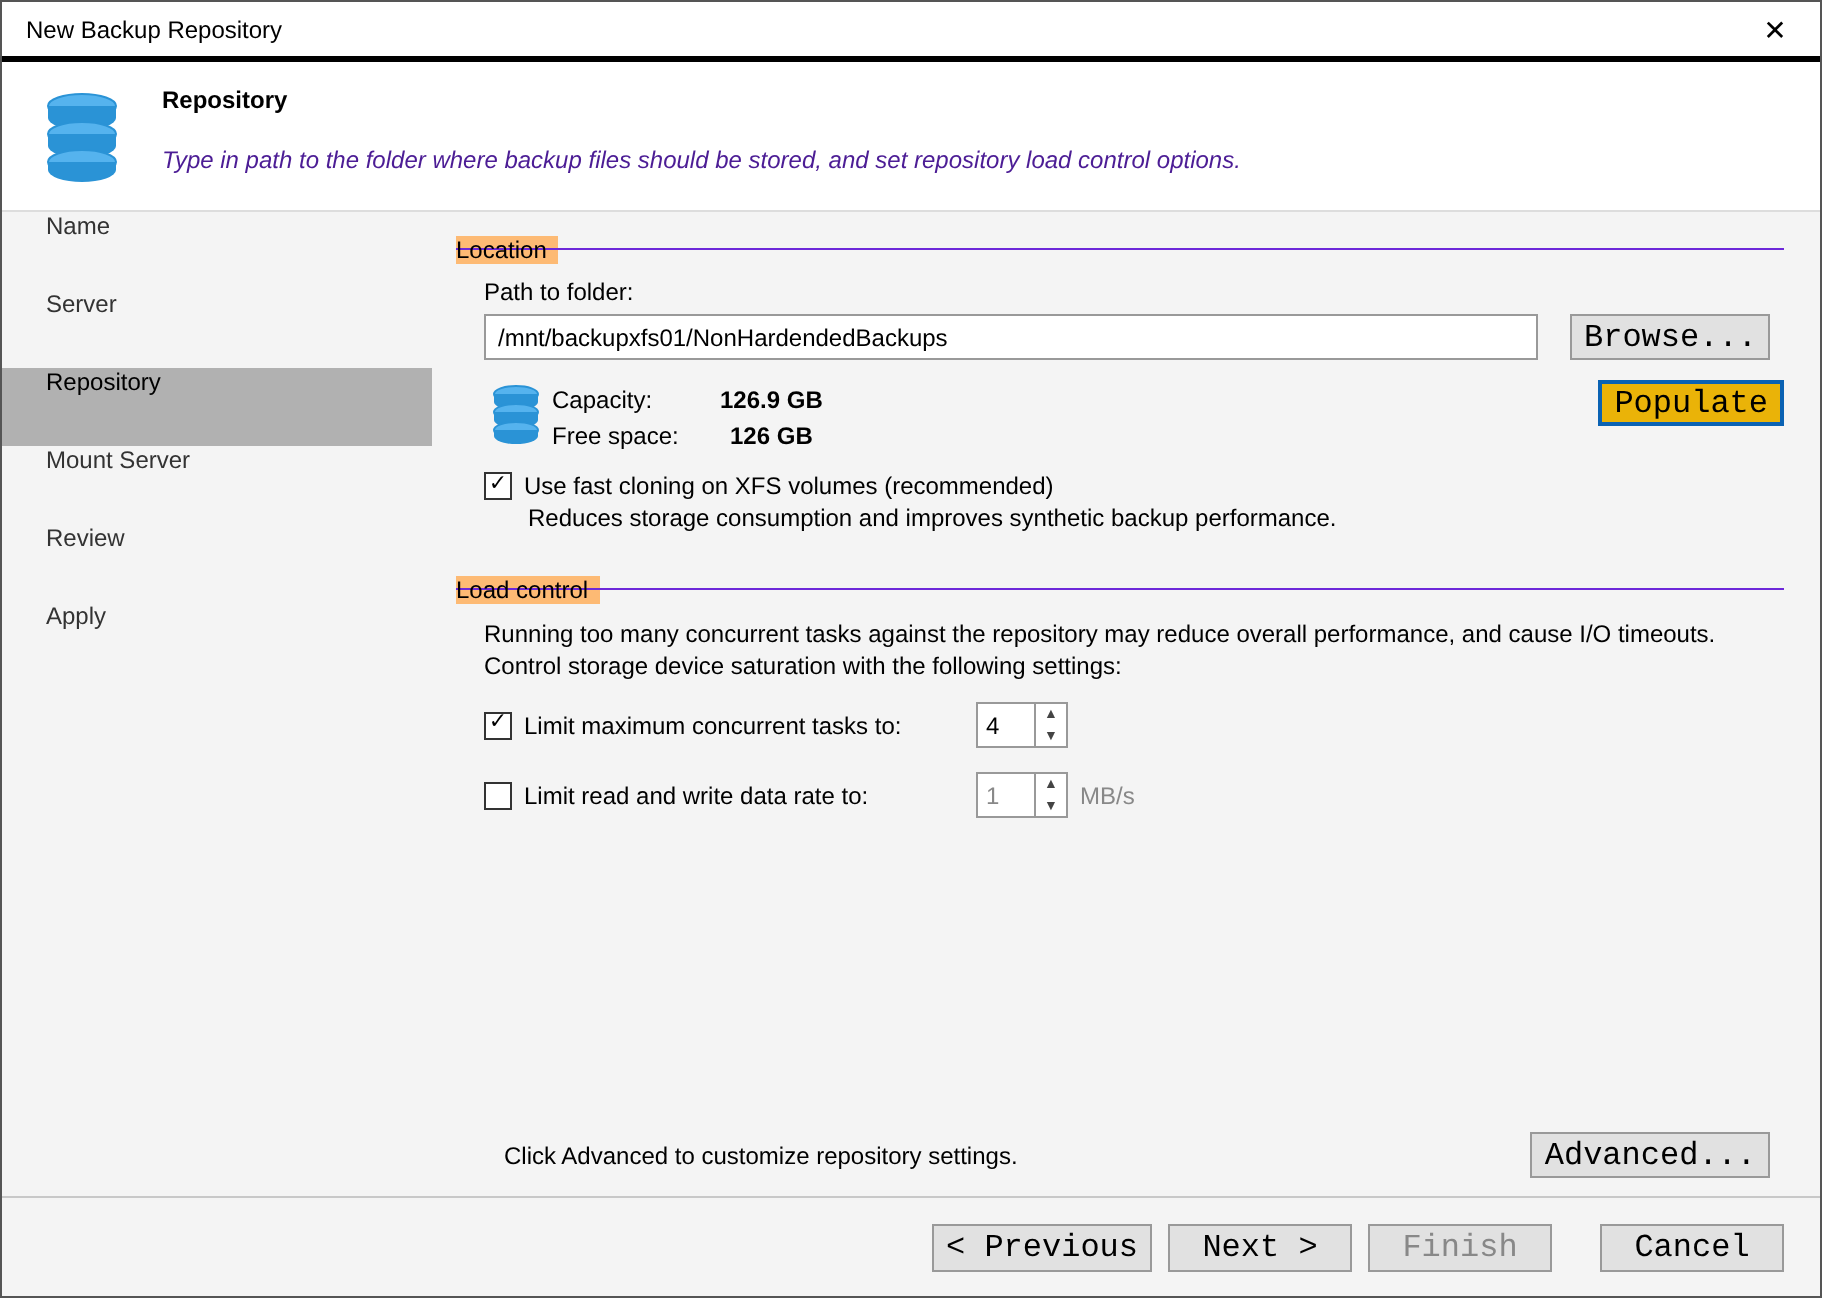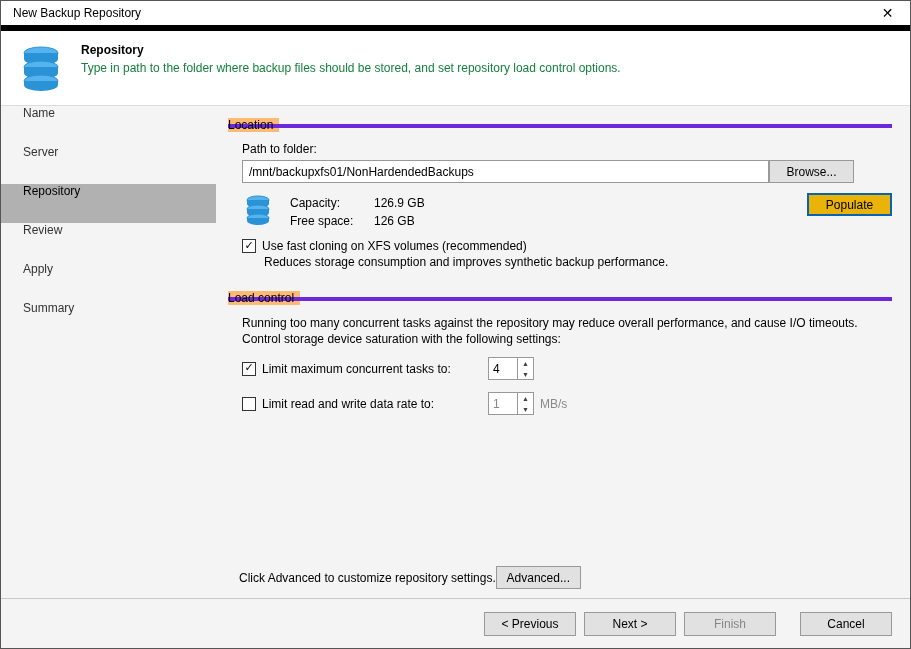--- a/index.html
+++ b/index.html
@@ -1,55 +1,55 @@
 <!DOCTYPE html>
 <html><head>
   <meta charset="utf-8">
   <style>
     * { box-sizing:border-box; margin:0; padding:0; }
     body { font-family:"Segoe UI",Tahoma,sans-serif; font-size:12px; color:#000; background:#fff; width:911px; height:649px; border:1px solid #555; overflow:hidden; }
-    .titlebar { height:30px; display:flex; align-items:center; padding:0 0 0 12px; border-bottom:6px solid #000000; background:#fff; }
+    .titlebar { height:30px; display:flex; align-items:center; padding:0 0 0 12px; border-bottom:3px solid #000000; background:#fff; }
     .titlebar .title { flex:1 1 auto; font-size:12px; }
     .titlebar .close { width:45px; height:30px; display:flex; align-items:center; justify-content:center; font-size:14px; font-family:Arial,sans-serif; cursor:default; }
     .header { padding:12px 16px 14px 16px; display:flex; align-items:flex-start; gap:16px; background:#fff; border-bottom:1px solid #ddd; }
     .biglogo { width:48px; height:48px; flex:0 0 auto; }
     .header .hd-title { font-weight:700; font-size:12px; }
-    .header .hd-sub { margin-top:4px; color:#15803d; }
+    .header .hd-sub { margin-top:16px; color:#4c1d95;font-style:italic; }
     .body { display:flex; height:calc(649px - 30px - 77px - 50px); background:#f4f4f4; }
     .sidebar { width:215px; flex:0 0 auto; background:#f4f4f4; }
     .nav-item { height:39px; padding:0 22px; display:flex; align-items:flex-start; color:#333; cursor:default; }
     .nav-item.selected { background:#b1b1b1; color:#000; }
     .content { flex:1 1 auto; padding:12px 18px 0 0; background:#f4f4f4; }
     fieldset.grp { border:none; margin:0 0 12px 12px; }
     fieldset.grp > legend { padding-right:6px; }
-    fieldset.grp .grp-inner { border-top:4px solid #6d28d9; margin-top:-8px; padding-top:14px; }
+    fieldset.grp .grp-inner { border-top:1px solid #6d28d9; margin-top:-8px; padding-top:14px; }
     fieldset.grp legend { background:#fdba74; }
-    .row { display:flex; align-items:flex-end; gap:0; margin-bottom:4px; }
+    .row { display:flex; align-items:flex-end; gap:16px; margin-bottom:4px; }
     .lbl { margin-left:14px; margin-bottom:4px; }
     input.text { width:527px; height:23px; border:1px solid #999; background:#fff; padding:0 6px; font-family:inherit; font-size:12px; margin-left:14px; }
-    .btn { height:23px; min-width:85px; border:1px solid #999; background:#e1e1e1; font-family:Liberation Sans, sans-serif; font-size:12px; cursor:default; padding:0 6px; }
+    .btn { height:23px; min-width:85px; border:1px solid #999; background:#e1e1e1; font-family:Liberation Mono, monospace; font-size:16px; cursor:default; padding:0 6px; }
     .btn.accent { border:2px solid #0a62b3; background:#eab308; }
     .cap-row { display:flex; align-items:flex-start; margin:10px 0 8px 14px; }
     .smalllogo { width:32px; height:32px; flex:0 0 auto; }
-    .cap-table { margin-left:14px; font-size:12px; }
+    .cap-table { font-size:12px; }
     .cap-table tr td { padding:1px 0; }
     .cap-table td.k { width:82px; }
-    .cap-table td.v { font-weight:400; }
+    .cap-table td.v { font-weight:700;text-align:center; }
     .chk-row { display:flex; align-items:center; margin:6px 0 2px 14px; gap:6px; }
     .chk { width:14px; height:14px; border:1px solid #333; display:inline-flex; align-items:center; justify-content:center; background:#fff; font-size:11px; line-height:1; }
     .chk.checked::after { content:"✓"; position:relative; top:-1px; }
     .sub { margin-left:36px; margin-bottom:10px; }
     .para { margin:0 6px 10px 14px; line-height:1.35; }
     .spinner { display:inline-flex; border:1px solid #999; height:23px; background:#fff; }
     .spinner.disabled { color:#888; }
     .spinner input { border:none; width:28px; text-align:left; padding:0 4px; font-family:inherit; font-size:12px; background:transparent; color:inherit; }
     .spinner .arrows { width:16px; border-left:1px solid #999; display:flex; flex-direction:column; }
     .spinner .arrows span { flex:1; font-size:7px; display:flex; align-items:center; justify-content:center; color:#444; }
     .unit-disabled { color:#888; }
-    .adv-row { display:flex; align-items:center; justify-content:flex-start; margin:0 0 0 12px; padding-right:8px; position:absolute; bottom:60px; left:227px; right:18px; }
+    .adv-row { display:flex; align-items:center; justify-content:space-between; margin:0 0 0 12px; padding-right:8px; position:absolute; bottom:60px; left:240px; right:18px; }
     .footer { height:50px; border-top:1px solid #c8c8c8; background:#f4f4f4; display:flex; align-items:center; justify-content:flex-end; padding:0 18px; gap:8px; }
     .footer .btn { min-width:92px; height:24px; }
     .btn.disabled { color:#888; }
     .spacer { width:8px; }
   </style>
 </head>
 <body>
 
 <div class="titlebar">
   <span class="title">New Backup Repository</span>
@@ -76,27 +76,27 @@
     <div class="nav-item">
         <span>Name</span>
       </div>
     <div class="nav-item">
         <span>Server</span>
       </div>
     <div class="nav-item selected">
         <span>Repository</span>
       </div>
     <div class="nav-item">
+        <span>Mount Server</span>
+      </div>
+    <div class="nav-item">
         <span>Review</span>
       </div>
     <div class="nav-item">
         <span>Apply</span>
-      </div>
-    <div class="nav-item">
-        <span>Summary</span>
       </div>
   </div>
 
   <div class="content">
 
     <fieldset class="grp">
       <legend>Location</legend>
       <div class="grp-inner">
         <div class="lbl">Path to folder:</div>
         <div class="row">

